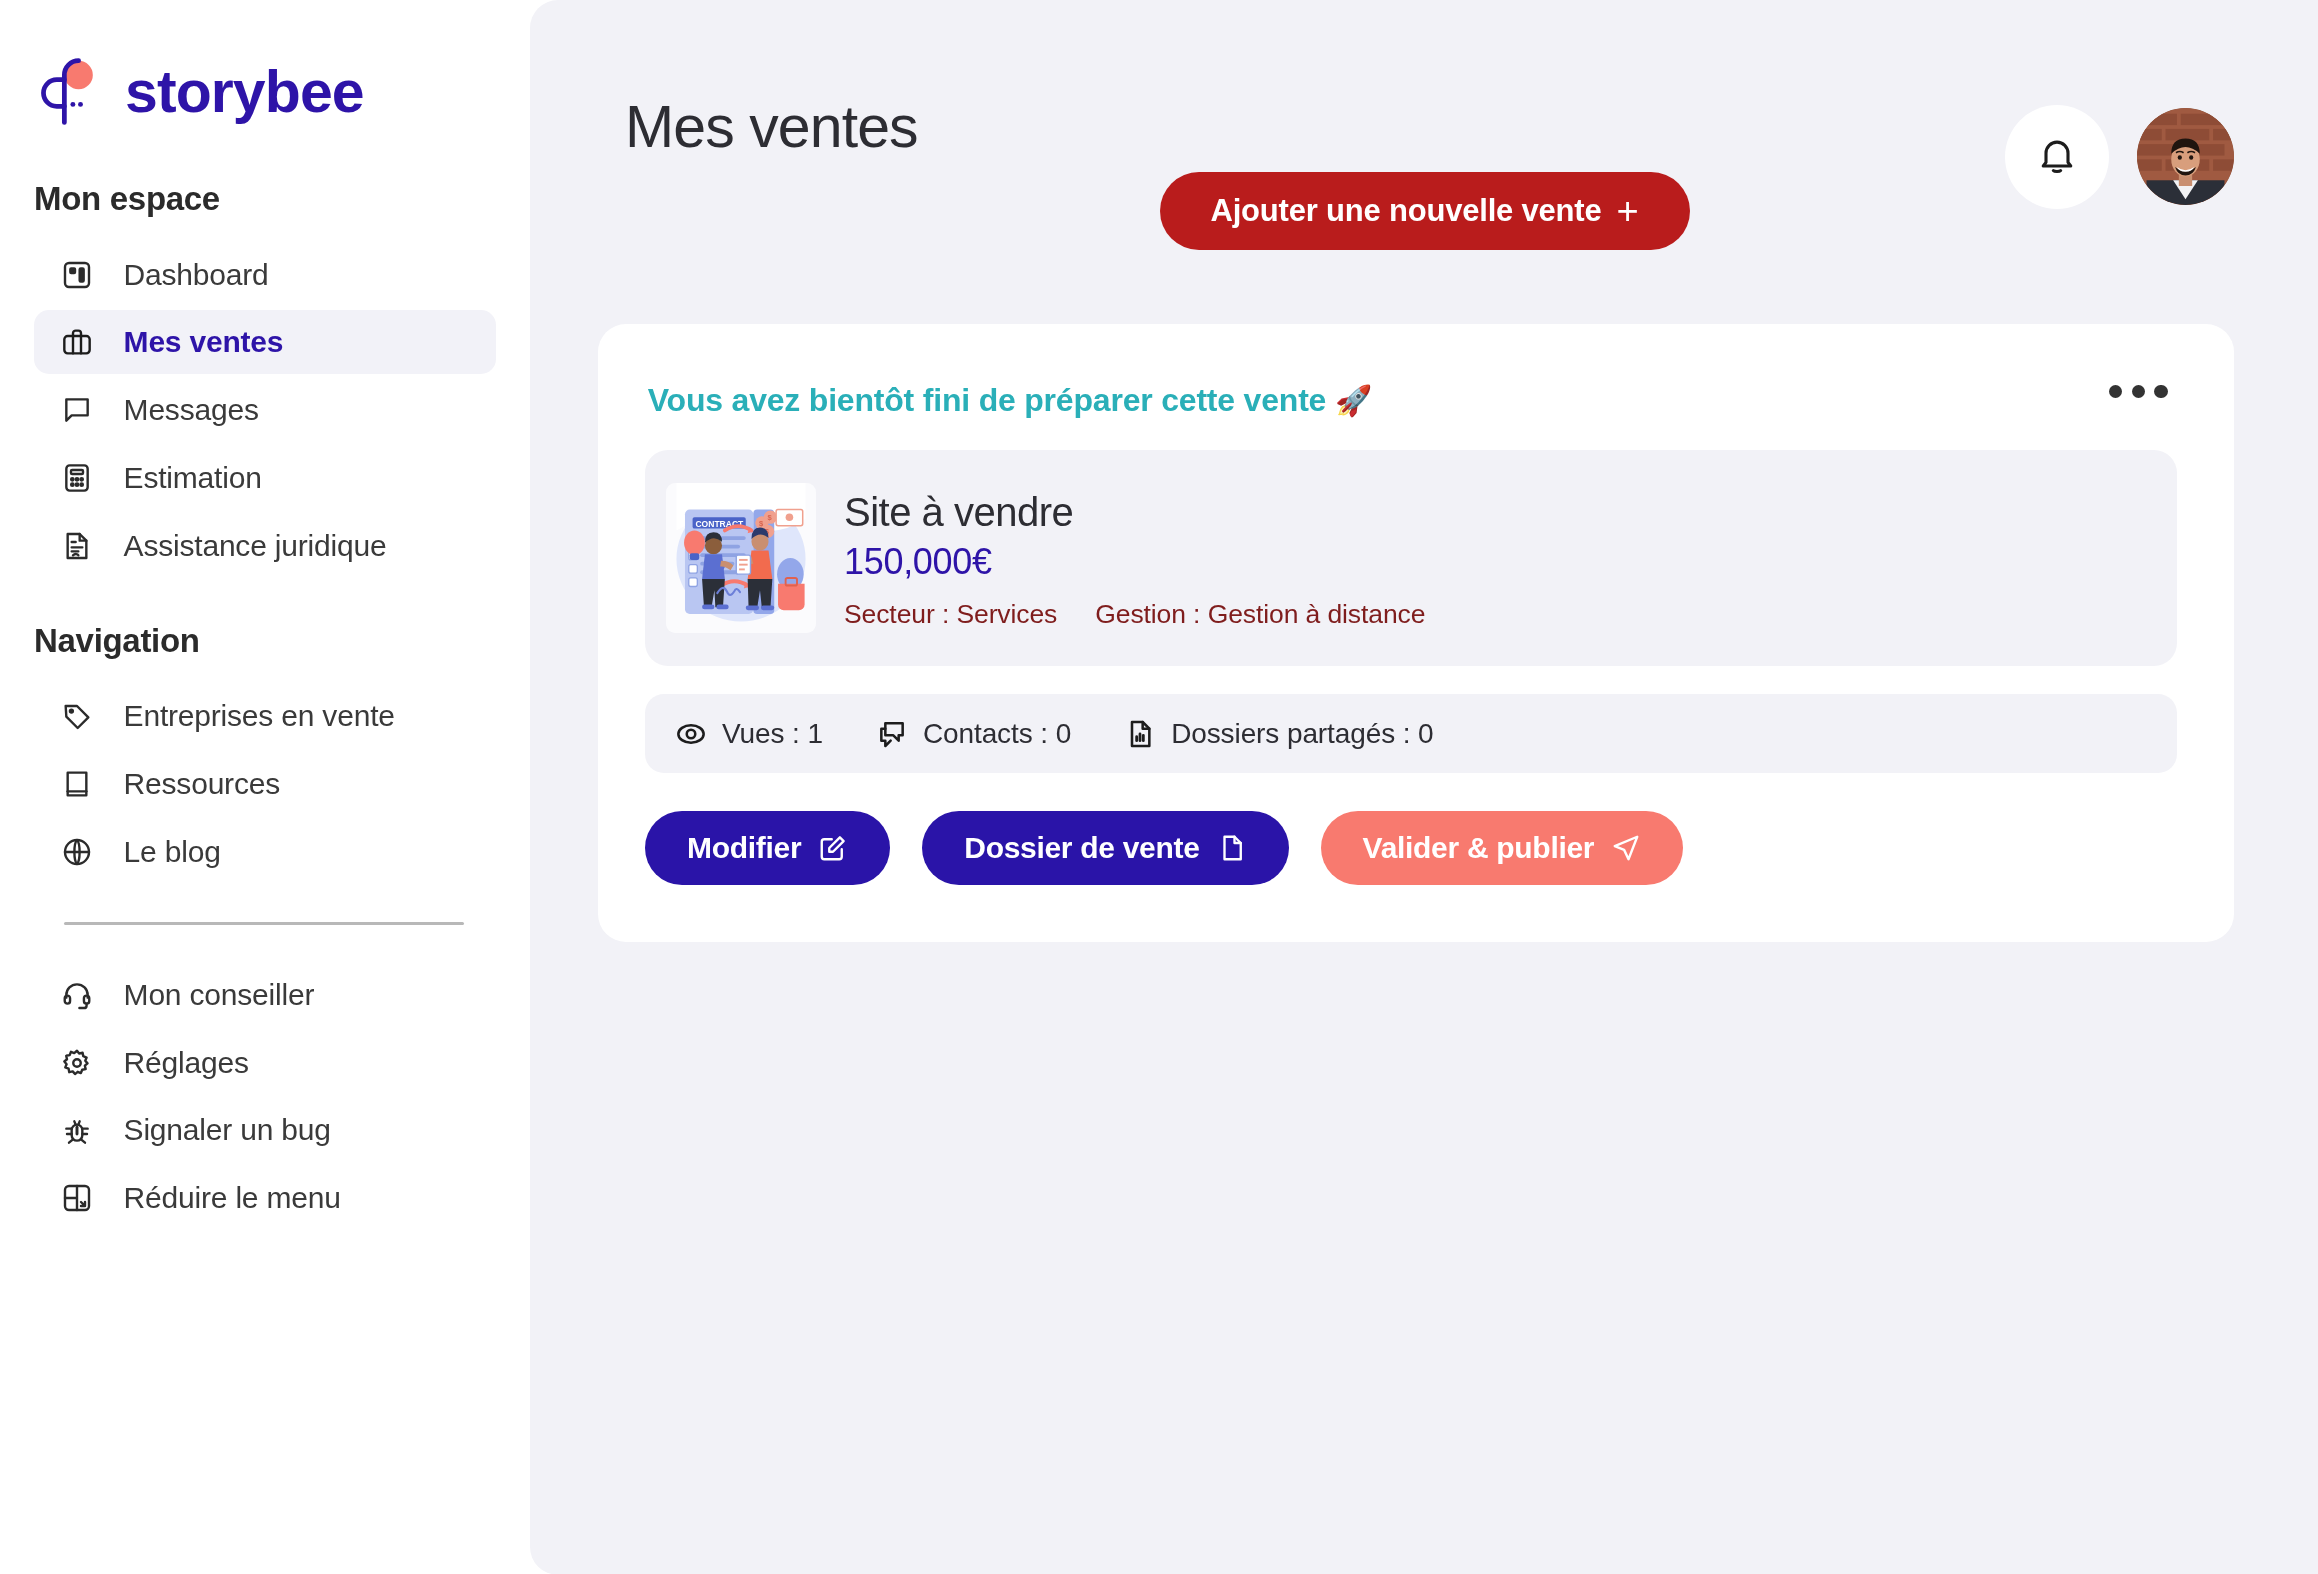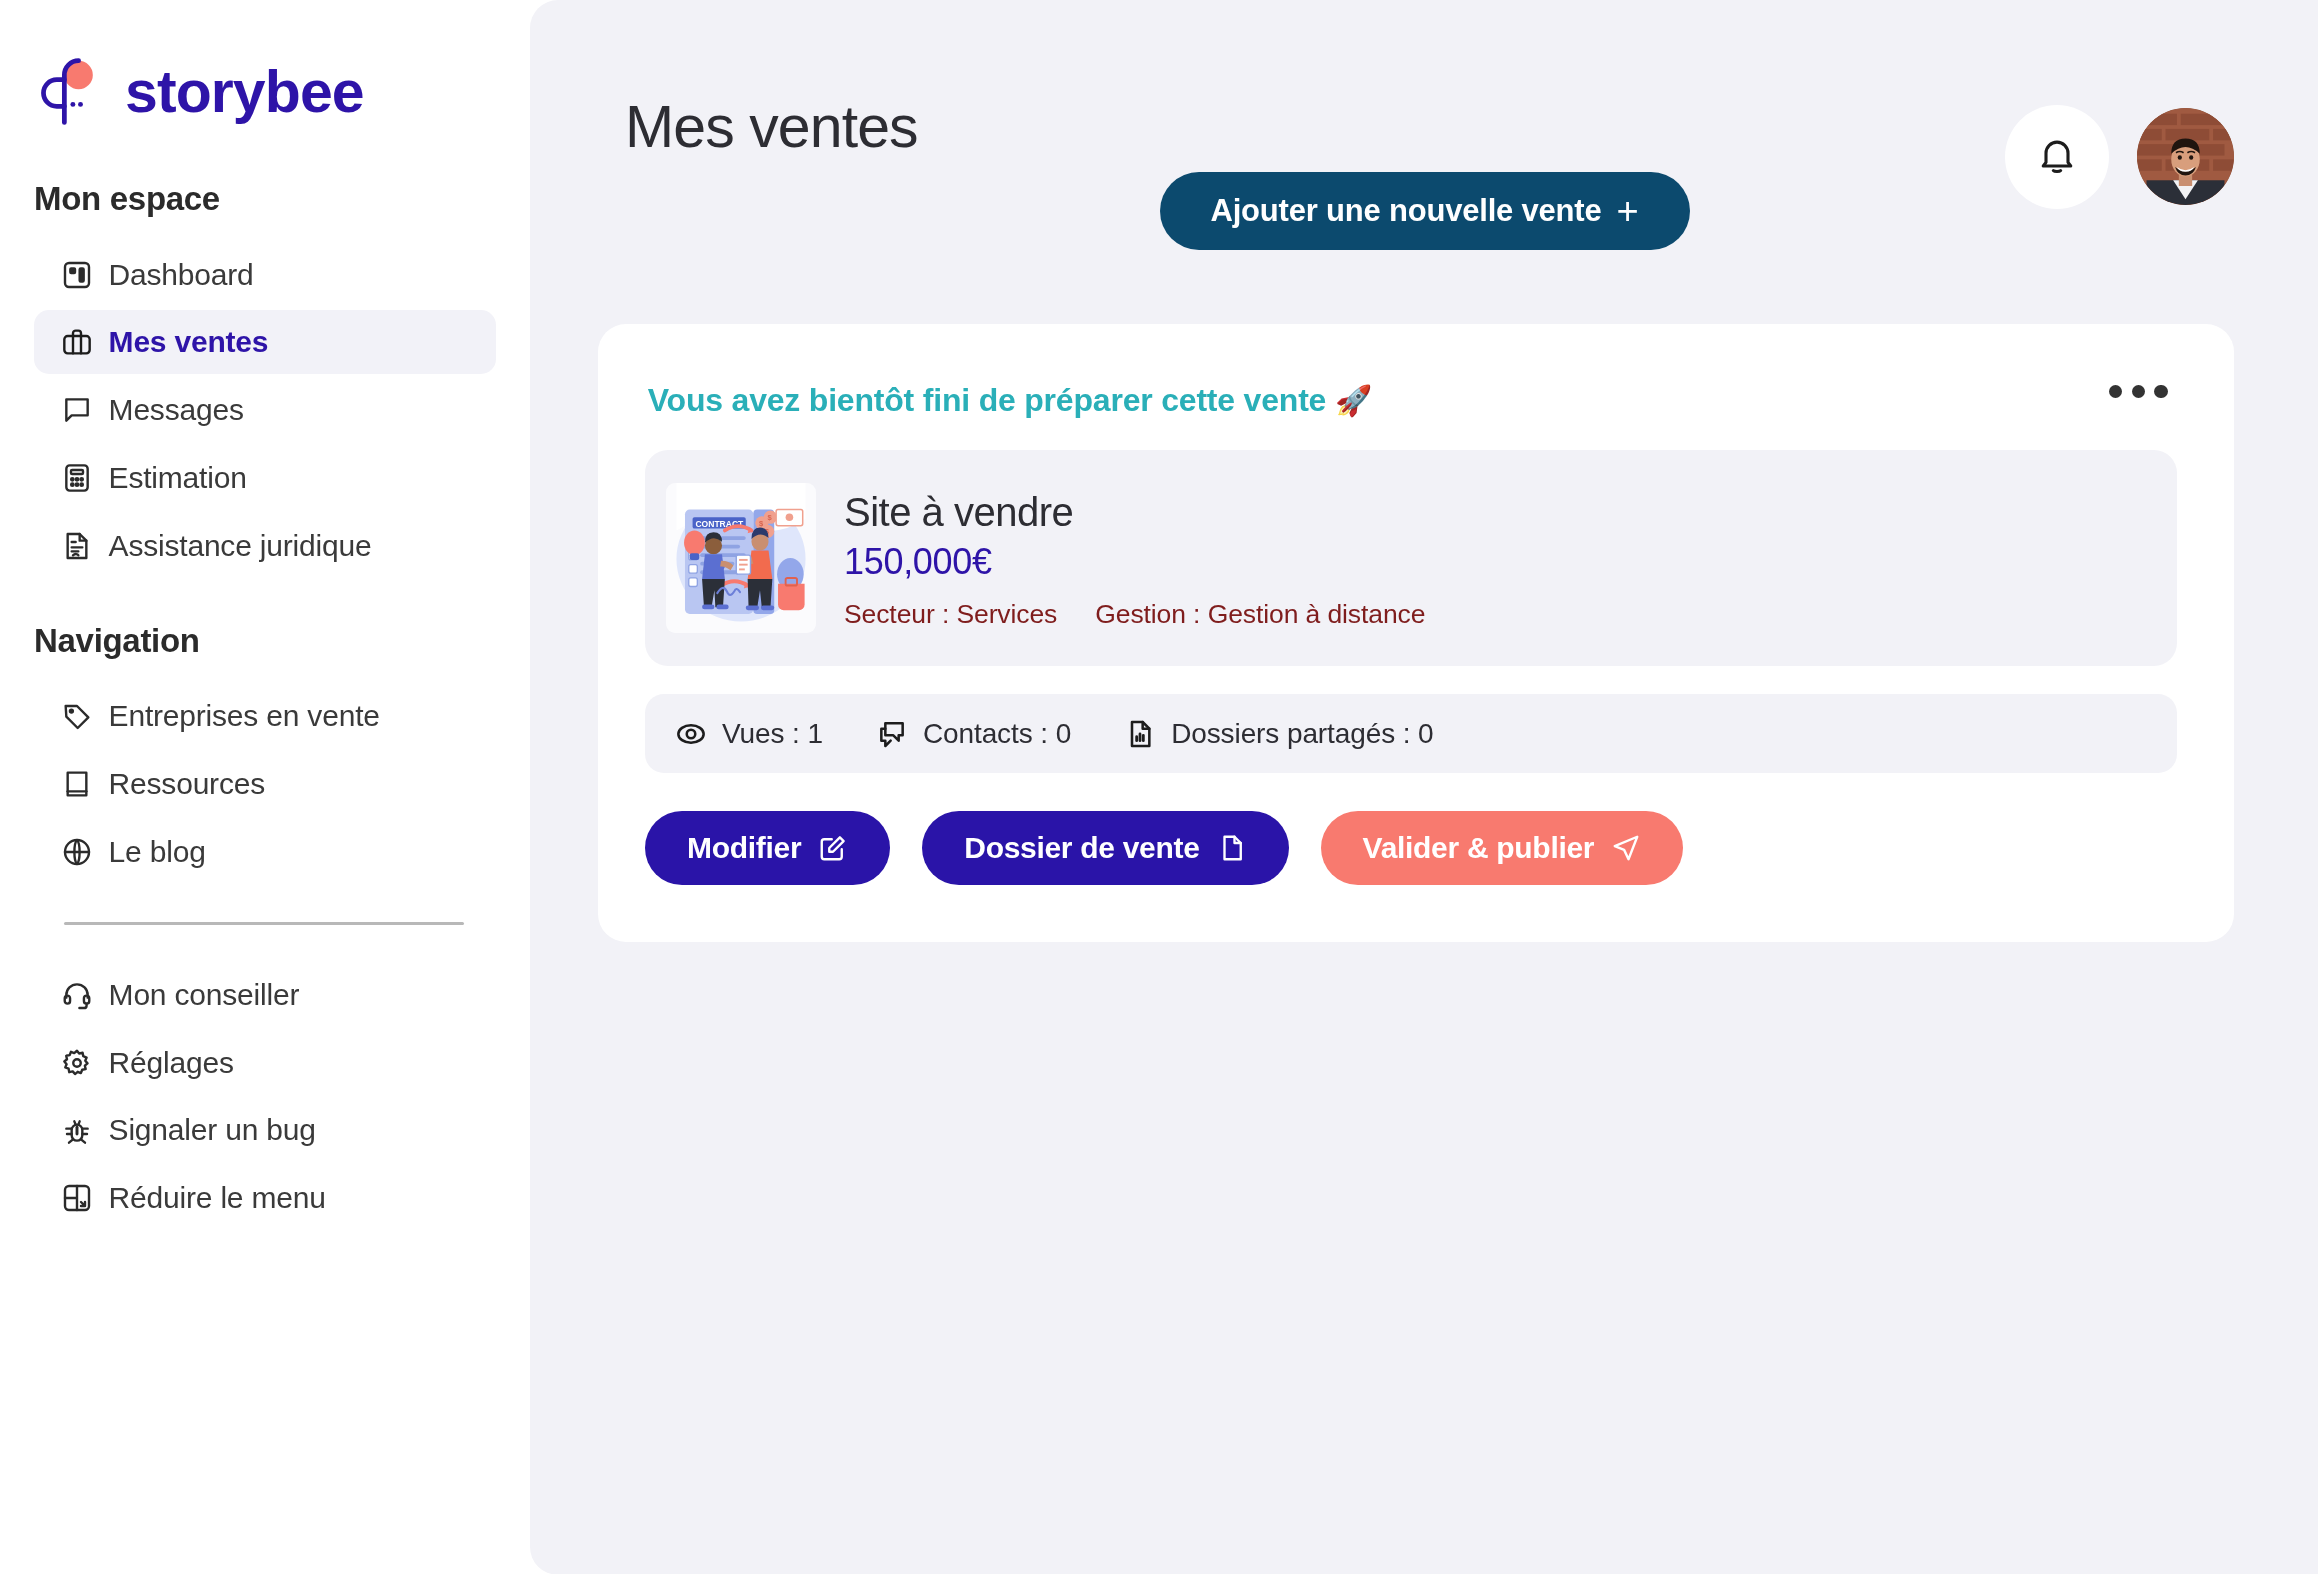--- a/index.html
+++ b/index.html
@@ -58,21 +58,21 @@
     margin-top: 44px;
     margin-bottom: 24.6px;
     letter-spacing: -0.3px;
   }
 
   .nav-list { list-style: none; }
 
   .nav-item {
     display: flex;
     align-items: center;
-    gap: 14px;
+    gap: 29px;
     height: 64px;
     margin: 3.8px 34px 3.8px 34px;
     padding-left: 24.6px;
     border-radius: 15px;
     cursor: pointer;
     color: #3a3a3a;
   }
   .nav-item .ico {
     width: 36px; height: 36px;
     flex: 0 0 36px;
@@ -153,21 +153,21 @@
   }
   .avatar svg { width: 97px; height: 97px; display: block; }
 
   
   .add-sale-wrap {
     display: flex;
     justify-content: center;
     margin-top: -17px;
   }
   .add-sale-btn {
-    background: #0c4a6e;
+    background: #b91c1c;
     color: #ffffff;
     border: none;
     border-radius: 57px;
     height: 78px;
     padding: 0 51px;
     font-size: 31px;
     font-weight: 700;
     font-family: "Liberation Sans", sans-serif;
     letter-spacing: -0.2px;
     cursor: pointer;

